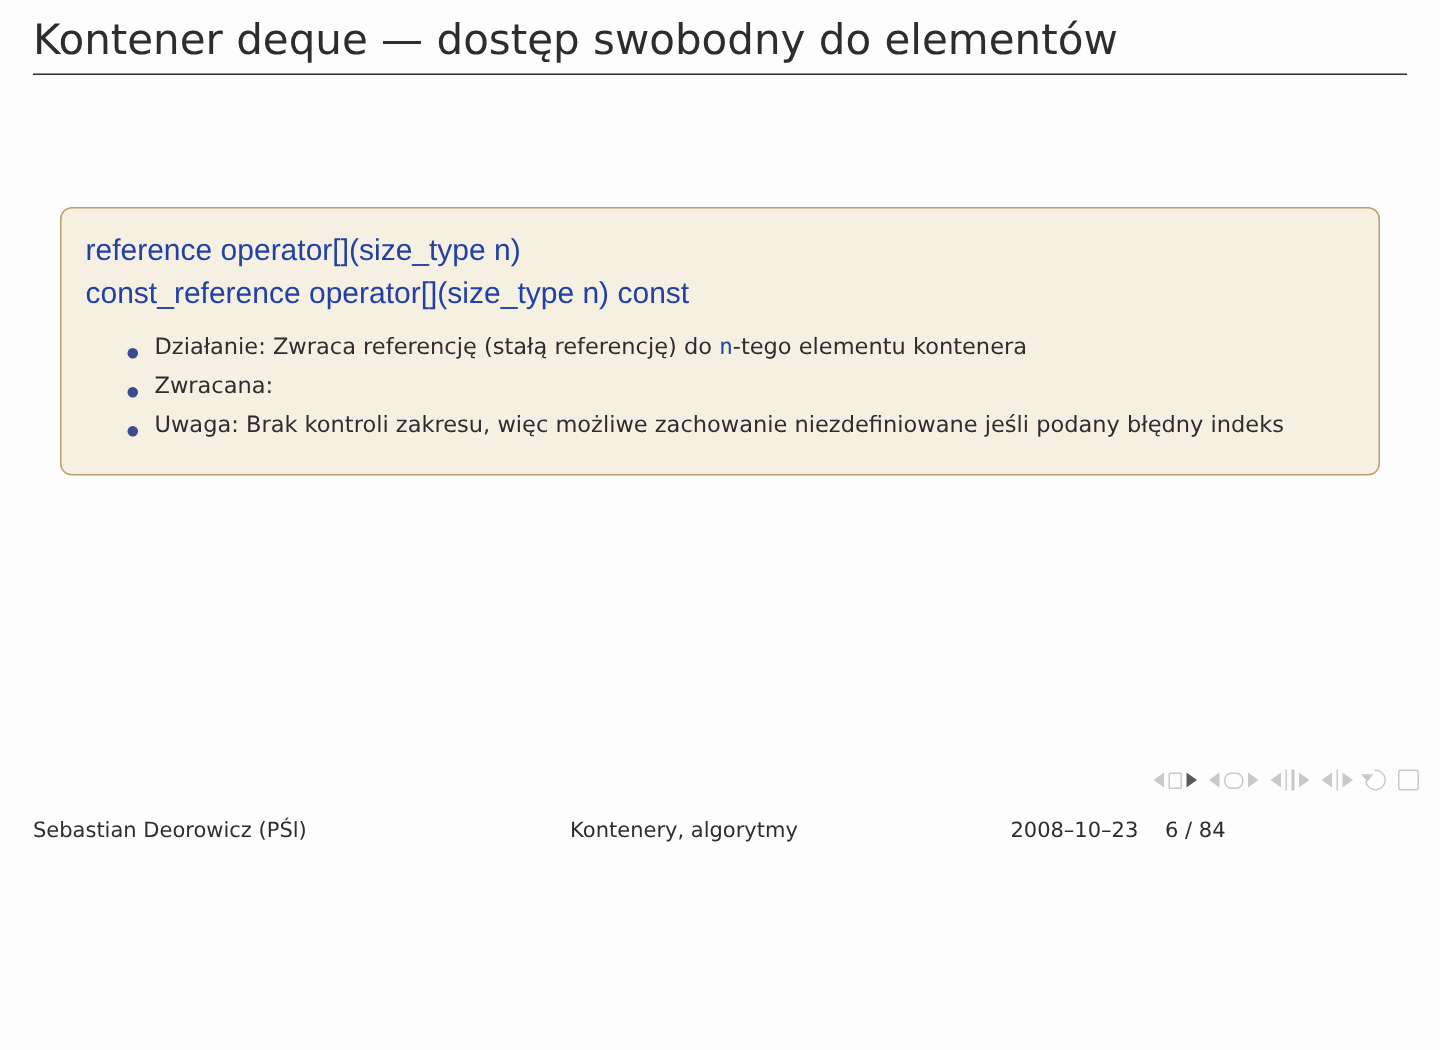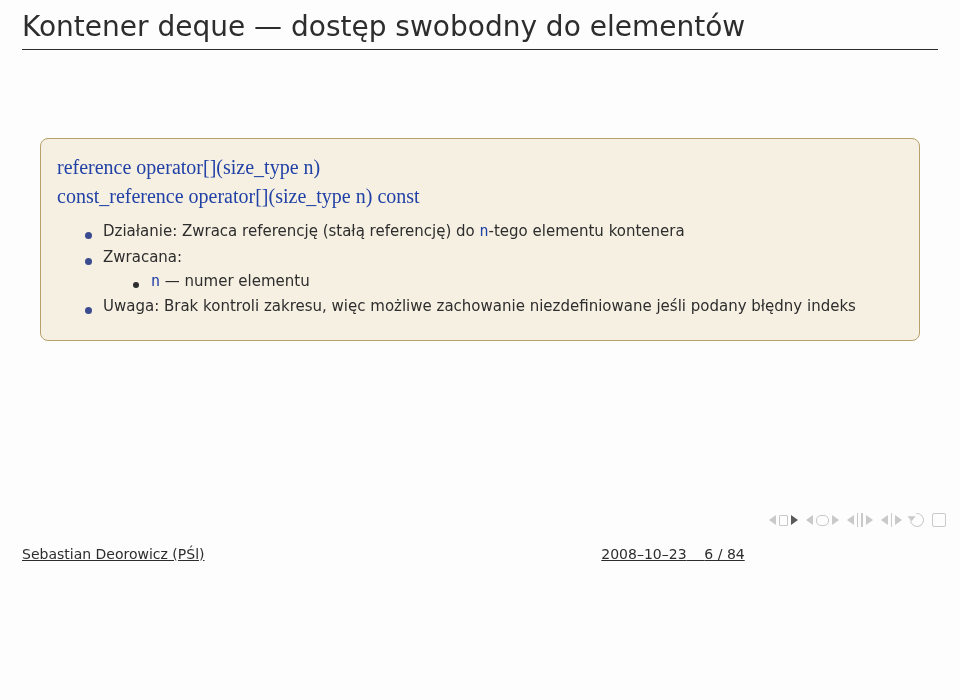--- a/index.html
+++ b/index.html
@@ -32,21 +32,21 @@
   .content {
     padding: 82px 40px 0 40px;
   }
   .block {
     background: #f6f0e2;
     border: 0.75px solid #b7a069;
     border-radius: 8px;
     padding: 14px 16px 18px 16px;
   }
   .code {
-    font-family: Liberation Serif, serif;
+    font-family: Liberation Sans, sans-serif;
     font-size: 20px;
     color: #2141a6;
     line-height: 1.45;
     margin-bottom: 10px;
     white-space: pre;
   }
   ul.b1 {
     list-style: none;
     padding-left: 28px;
     font-size: 15px;
@@ -96,21 +96,20 @@
     position: absolute;
     bottom: 0;
     left: 0;
     width: 960px;
     height: 42px;
     display: flex;
     align-items: center;
     font-size: 14px;
     color: #2d2d2d;
     padding: 0 70px 0 22px;
-    text-decoration: underline;
   }
   .footer-left   { flex: 1; text-align: left; }
   .footer-center { flex: 1; text-align: center; }
   .footer-right  { flex: 1; text-align: center; }
   .nav {
     position: absolute;
     right: 14px;
     bottom: 48px;
     display: flex;
     align-items: center;
@@ -158,25 +157,20 @@
     <div class="block">
       <div class="code"><span>reference operator[](size_type n)</span>
 <span>const_reference operator[](size_type n) const</span></div>
 
       <ul class="b1">
         <li>
           <span>Działanie: Zwraca referencję (stałą referencję) do </span><span class="tt">n</span><span>-tego elementu kontenera</span>
         </li>
         <li>
           <span>Zwracana:</span>
-          <ul class="b2">
-            <li>
-              <span class="tt">n</span><span> — numer elementu</span>
-            </li>
-          </ul>
         </li>
         <li>Uwaga: Brak kontroli zakresu, więc możliwe zachowanie niezdefiniowane jeśli podany błędny indeks</li>
       </ul>
     </div>
   </div>
 
   <div class="nav">
     <span class="grp">
       <span class="tri l"></span>
       <span class="sq"></span>
@@ -197,18 +191,19 @@
       <span class="tri l"></span>
       <span class="bar"></span>
       <span class="tri r"></span>
     </span>
     <span class="loop"></span>
     <span class="ico"></span>
   </div>
 
   <div class="footer">
     <div class="footer-left">Sebastian Deorowicz (PŚl)</div>
+    <div class="footer-center">Kontenery, algorytmy</div>
     <div class="footer-right">
       <span>2008–10–23</span>&nbsp;&nbsp;&nbsp;&nbsp;<span>6 / 84</span>
     </div>
   </div>
 
 </div>
 
 </body></html>

